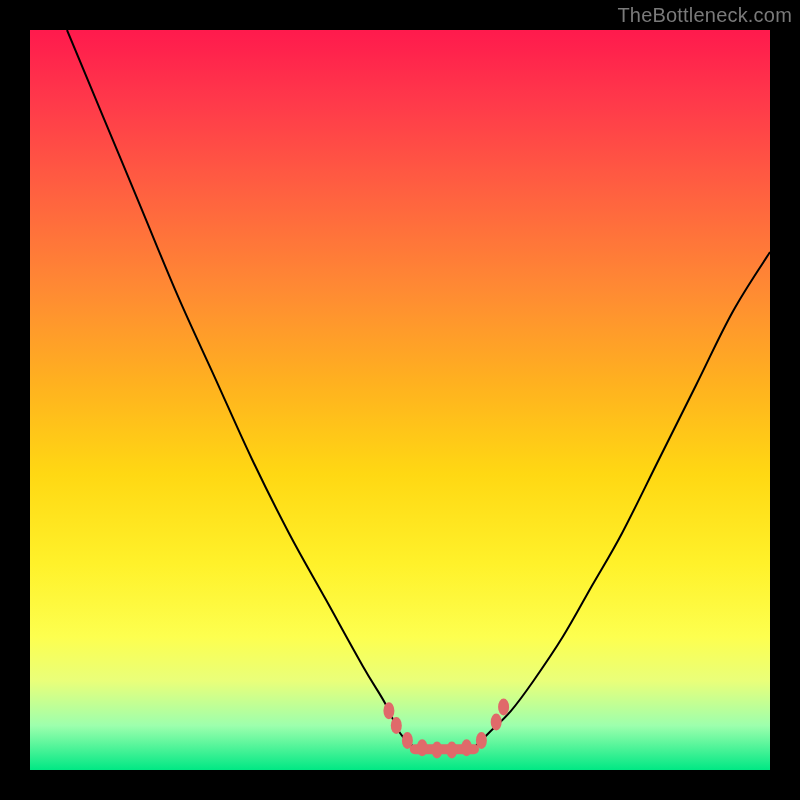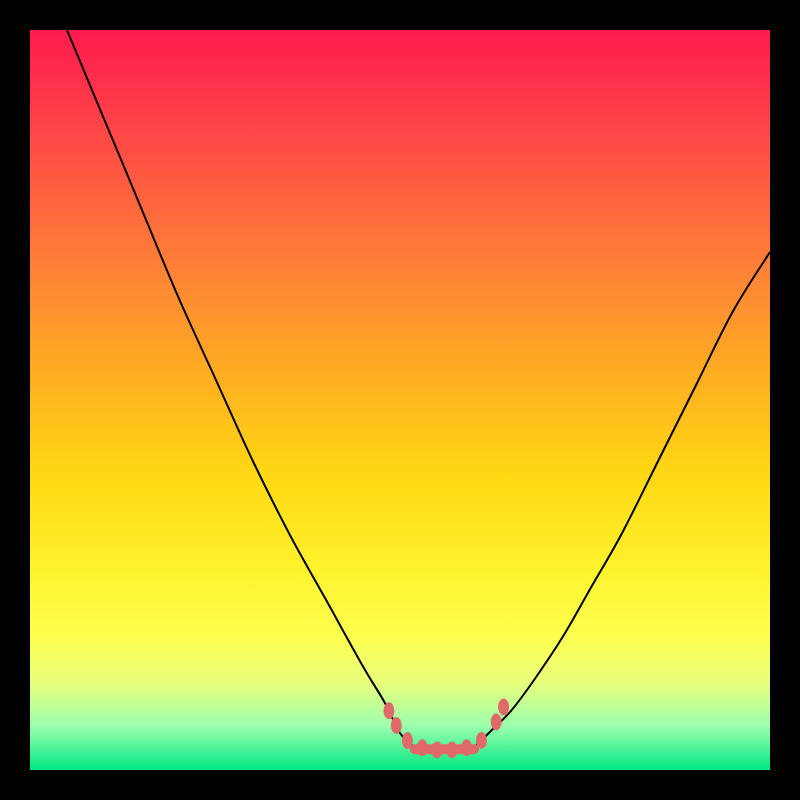--- a/index.html
+++ b/index.html
@@ -87,13 +87,14 @@
           <ellipse cx="392.20000000000005" cy="717.8" rx="5.5" ry="8.5" class="marker"></ellipse>
           <ellipse cx="407.00000000000006" cy="720.02" rx="5.5" ry="8.5" class="marker"></ellipse>
           <ellipse cx="421.79999999999995" cy="720.02" rx="5.5" ry="8.5" class="marker"></ellipse>
           <ellipse cx="436.59999999999997" cy="717.8" rx="5.5" ry="8.5" class="marker"></ellipse>
           <ellipse cx="451.4" cy="710.4" rx="5.5" ry="8.5" class="marker"></ellipse>
           <ellipse cx="466.2" cy="691.9" rx="5.5" ry="8.5" class="marker"></ellipse>
           <ellipse cx="473.6" cy="677.1" rx="5.5" ry="8.5" class="marker"></ellipse>
         </g>
     </svg>
   </div>
+  <div class="attribution">TheBottleneck.com</div>
 </div>
 
 </body></html>

